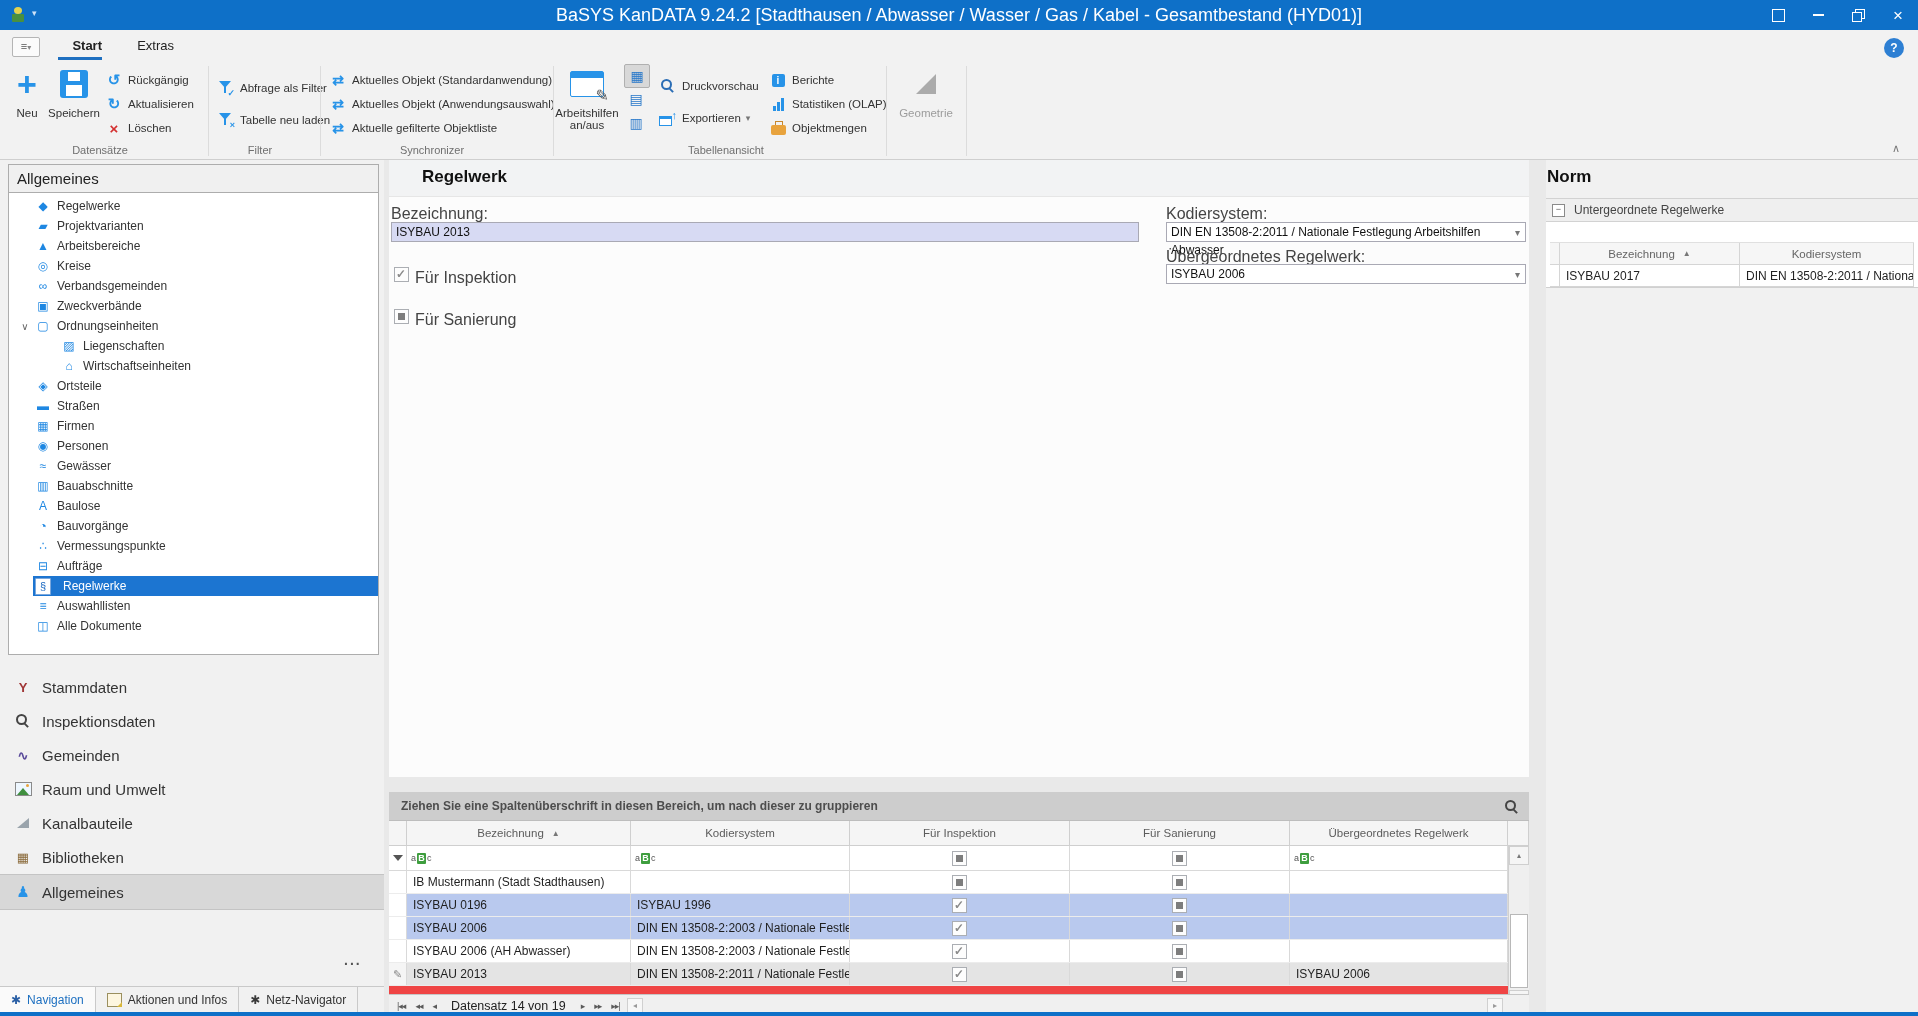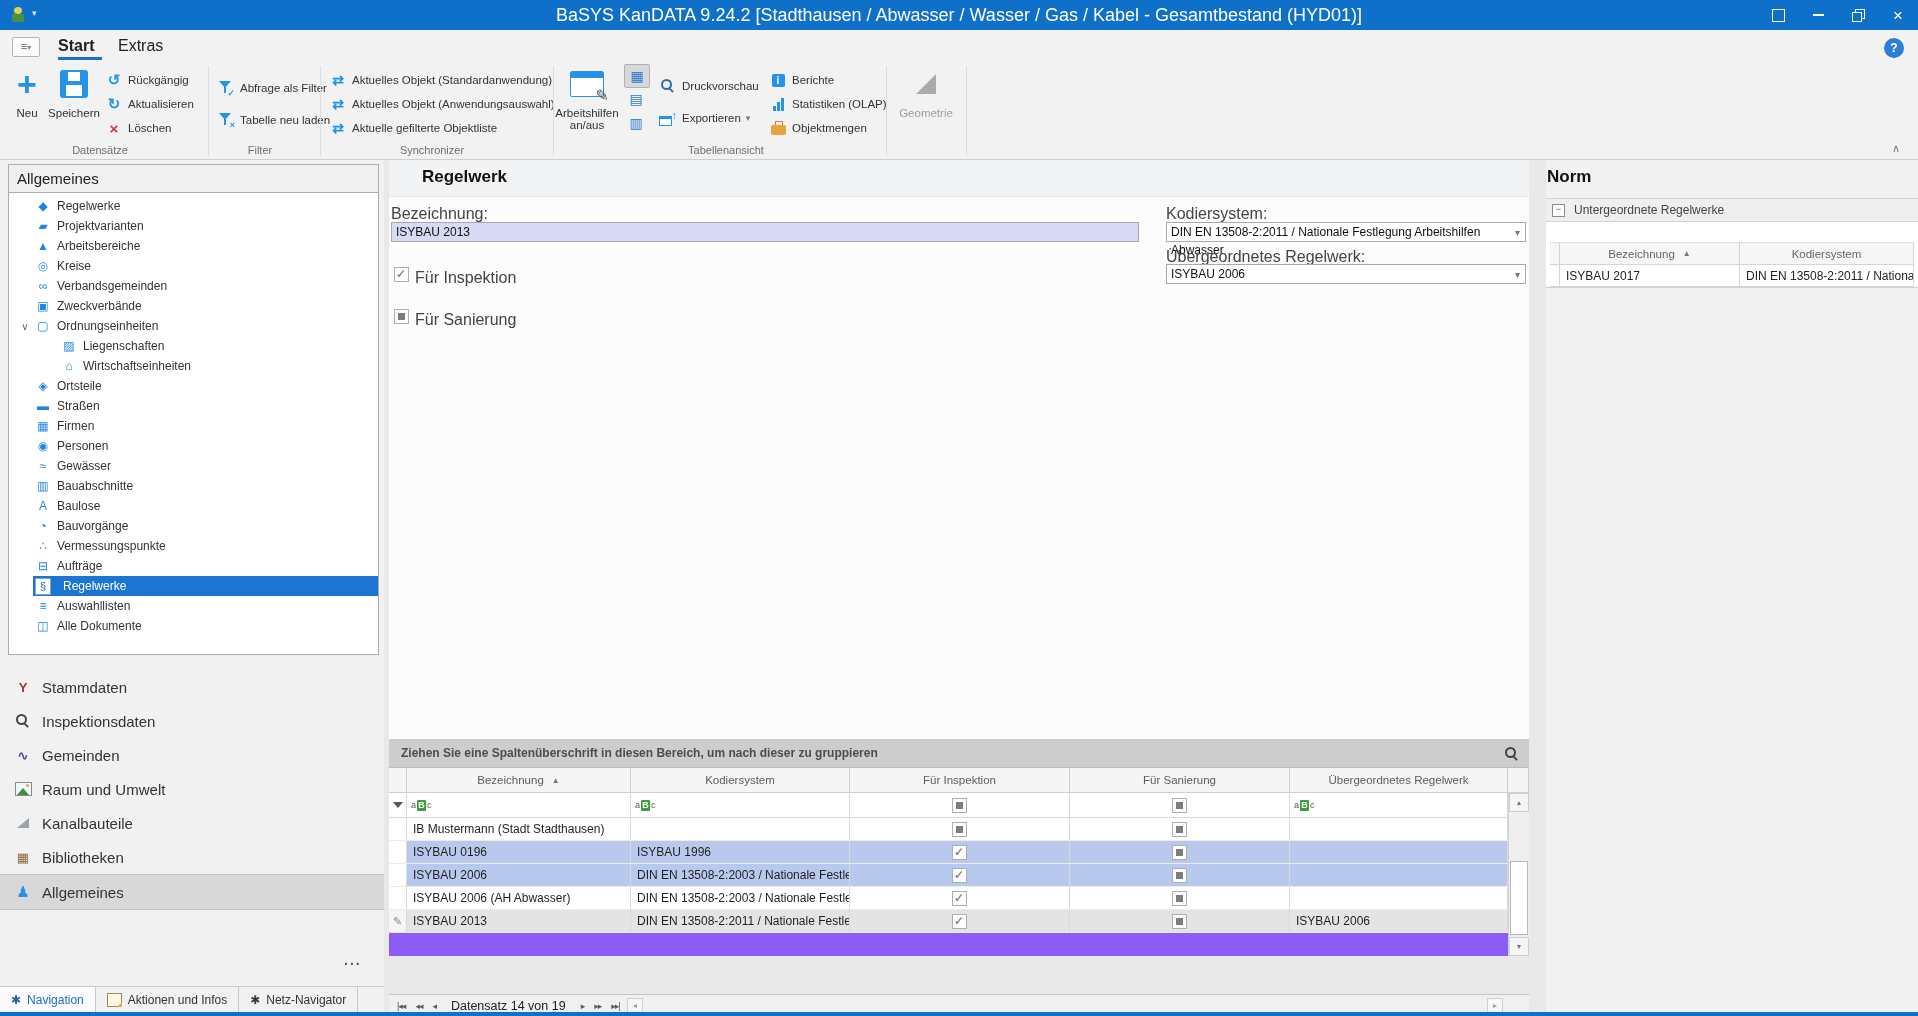--- a/index.html
+++ b/index.html
@@ -18,21 +18,21 @@
   .ic-fit{width:11px;height:11px;border:1px solid #fff}
   .ic-min{width:11px;height:2px;background:#fff}
   .ic-restore{position:relative;width:13px;height:13px}
   .ic-restore::before{content:"";position:absolute;left:3px;top:0;width:8px;height:8px;border:1px solid #fff}
   .ic-restore::after{content:"";position:absolute;left:0;top:3px;width:8px;height:8px;border:1px solid #fff;background:#0e70c8}
   .ic-close{font-size:17px;line-height:17px;font-weight:400}
 
   
   .ribbon{position:absolute;left:0;top:30px;width:1918px;height:130px;background:#f2f2f2;border-bottom:1px solid #cfcfcf;box-sizing:border-box}
   .filebtn{position:absolute;left:12px;top:7px;width:26px;height:18px;border:1px solid #b5b5b5;background:#fbfbfb;color:#555;font-size:11px;text-align:center;line-height:16px;border-radius:2px}
-  .rtab{position:absolute;top:4px;height:24px;line-height:24px;font-size:16px;color:#222;text-align:left}
+  .rtab{position:absolute;top:4px;height:24px;line-height:24px;font-size:13px;color:#222;text-align:right}
   .rtab.active{font-weight:bold}
   .rtab.active::after{content:"";position:absolute;left:0;right:0;bottom:-2px;height:3px;background:#1e6fc0}
   .helpbtn{position:absolute;left:1884px;top:8px;width:20px;height:20px;border-radius:50%;background:#2d7fd3;color:#fff;text-align:center;line-height:20px;font-weight:bold;font-size:12px}
   .bigbtn{position:absolute;top:34px;height:74px;text-align:center;font-size:11.5px;color:#333;line-height:12px}
   .bigbtn .bicon{height:40px;display:flex;align-items:center;justify-content:center;margin-bottom:3px}
   .bigbtn.disabled{color:#9c9c9c}
   .srow{position:absolute;height:20px;display:flex;align-items:center;font-size:11.5px;color:#333;white-space:nowrap}
   .srow .sic{width:20px;display:flex;justify-content:center;margin-right:4px;flex:none}
   .vsep{position:absolute;top:36px;height:90px;width:1px;background:#dcdcdc}
   .glabel{position:absolute;top:114px;height:14px;font-size:11px;color:#6f6f6f;text-align:center}
@@ -110,21 +110,21 @@
   .mbody{position:absolute;left:389px;top:196px;width:1140px;height:581px;background:#fcfcfc;border-top:1px solid #e6e6e6;box-sizing:border-box}
   .flabel{position:absolute;font-size:16px;color:#444}
   .inp{position:absolute;height:18px;border:1px solid #a9a9b4;background:#d7daf3;font-size:12px;line-height:18px;padding-left:4px;box-sizing:content-box;color:#111}
   .sel2{position:absolute;height:18px;border:1px solid #a9a9b4;background:#fff;font-size:12px;line-height:18px;padding-left:4px;color:#111}
   .sel2 .caret{position:absolute;right:5px;top:1px;color:#777;font-size:10px}
   .cb{display:inline-block;width:13px;height:13px;background:#fdfdfd;border:1px solid #abaeb3;position:relative;vertical-align:middle;box-sizing:content-box}
   .cb.chk::after{content:"✓";position:absolute;left:1px;top:-1px;font-size:12px;color:#8b8b8b;font-weight:bold}
   .cb.ind::after{content:"";position:absolute;left:3px;top:3px;width:7px;height:7px;background:#7d7d7d}
 
   
-  .grid{position:absolute;left:389px;top:739px;width:1140px;height:217px;background:#8b5cf6}
+  .grid{position:absolute;left:389px;top:792px;width:1140px;height:217px;background:#ef4444}
   .gbar{position:relative;height:29px;background:#cdcdcd;border-bottom:1px solid #bdbdbd;display:flex;align-items:center;box-sizing:border-box}
   .gbar span.t{margin-left:12px;font-weight:bold;color:#4d4d4d;font-size:12px}
   .gbar .mag{position:absolute;right:10px;top:8px}
   .ghead,.gfilter,.grow{display:flex}
   .ghead{height:25px;background:#f5f5f5;border-bottom:1px solid #cfcfcf;box-sizing:border-box}
   .gfilter{height:25px;background:#fff;border-bottom:1px solid #d9d9d9;box-sizing:border-box}
   .grow{height:23px;background:#fff;border-bottom:1px solid #ececec;box-sizing:border-box}
   .grow.blue{background:#b9c9ee}
   .grow.selr{background:#e4e4e4}
   .gcell{box-sizing:border-box;border-right:1px solid #d9d9d9;overflow:hidden;white-space:nowrap;font-size:12px;color:#1f1f1f;display:flex;align-items:center}

